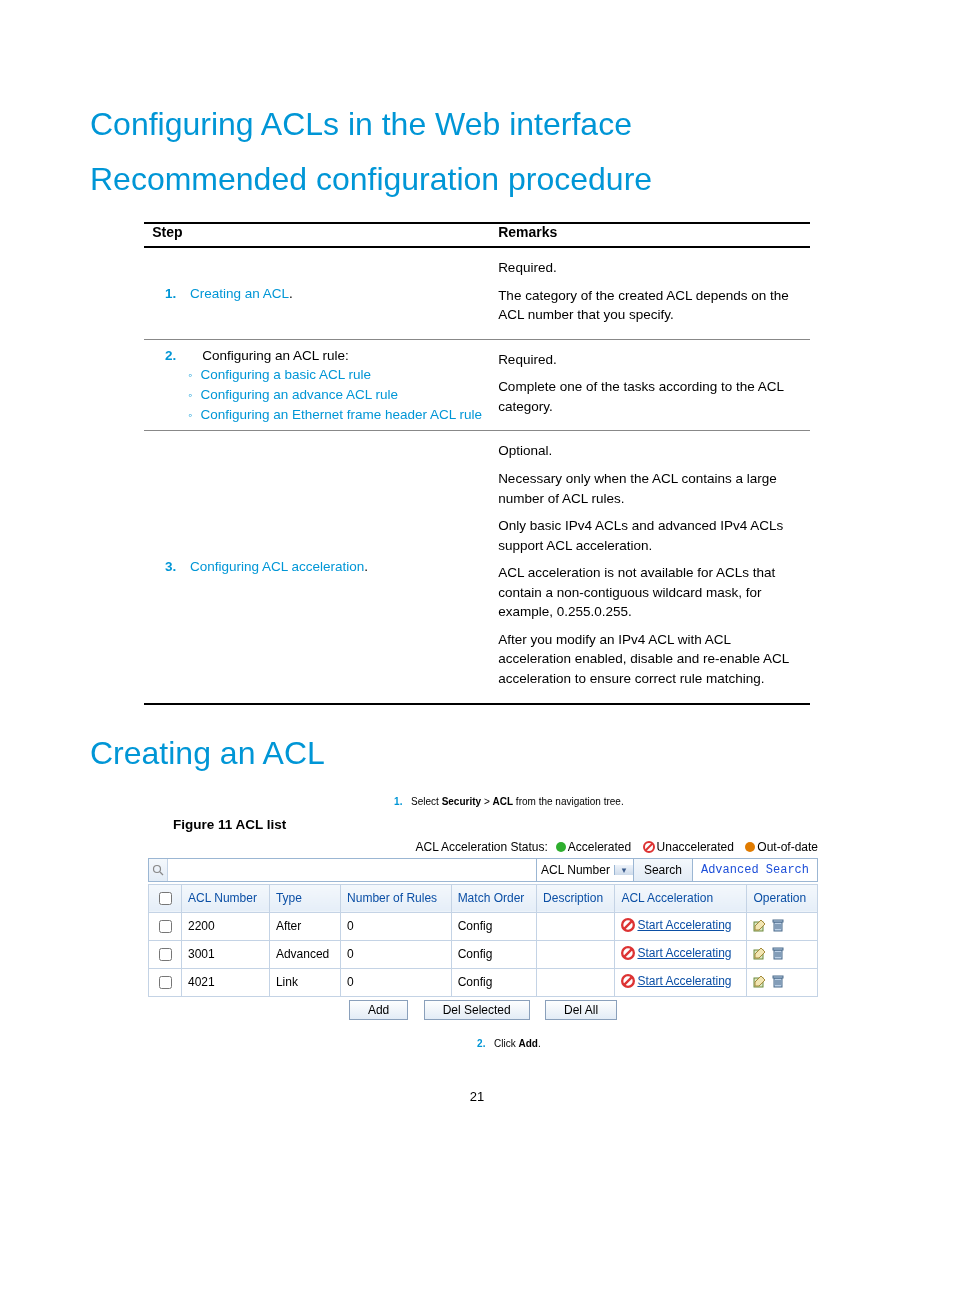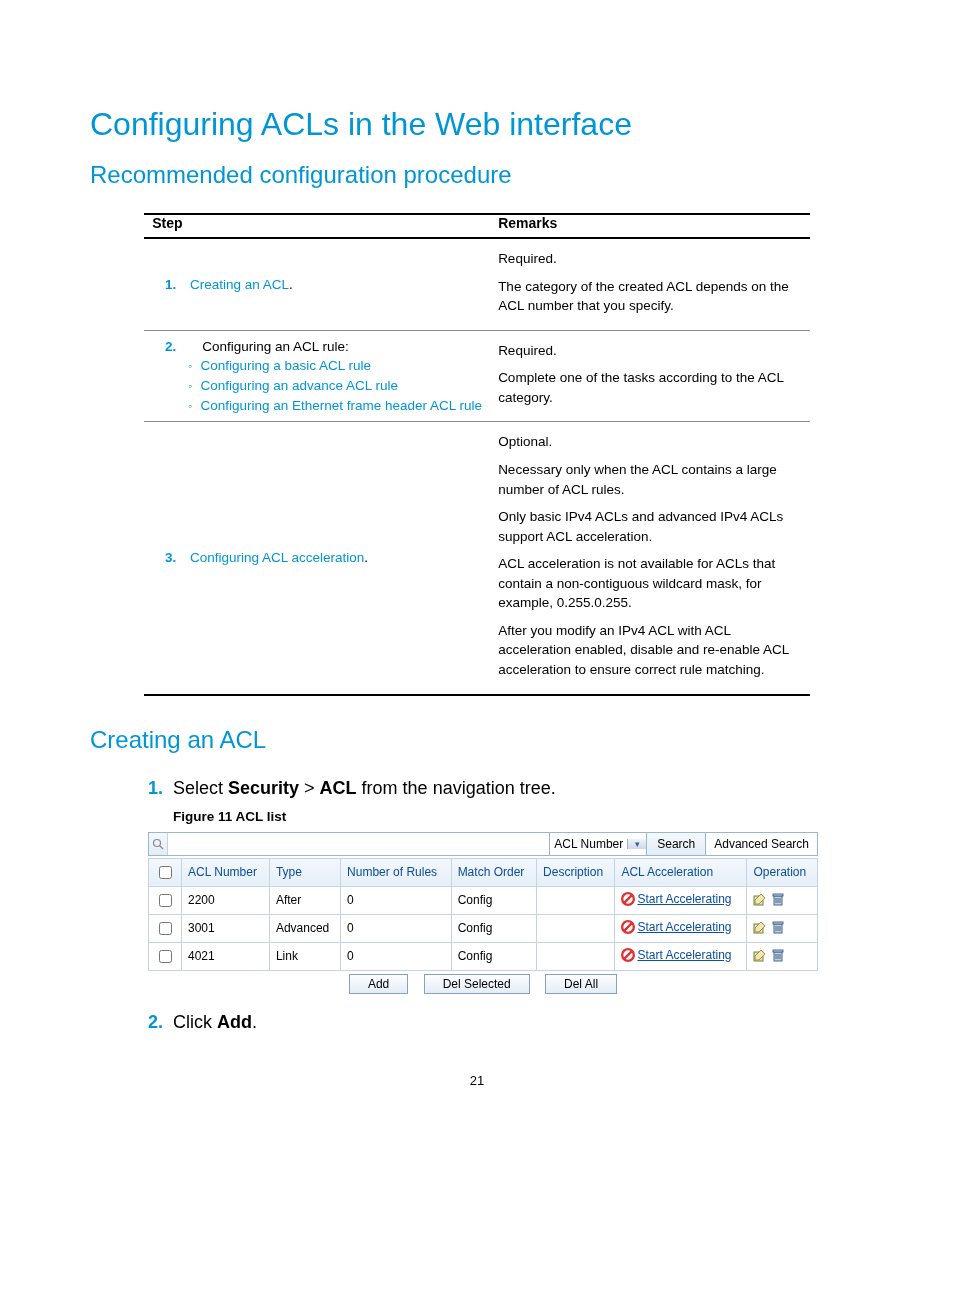--- a/index.html
+++ b/index.html
@@ -15,21 +15,21 @@
   }
   h1.main-title {
     color: #0096d6;
     font-weight: 300;
     font-size: 32px;
     margin: 16px 0 18px 0;
   }
   h2.section-title {
     color: #0096d6;
     font-weight: 300;
-    font-size: 24px;
+    font-size: 32px;
     margin: 10px 0 24px 0;
   }
   
   table.proc {
     border-collapse: collapse;
     width: 86%;
     margin: 0 auto 30px auto;
   }
   table.proc thead th {
     text-align: left;
@@ -51,21 +51,21 @@
   }
   td.step-cell { white-space: nowrap; width: 40%; }
   .step-num { color:#0096d6; font-weight:bold; display:inline-block; width:24px; text-align:right; margin-right:10px;}
   a.doc-link { color:#0096d6; text-decoration:none; }
   ul.sub-list { list-style:none; padding-left: 36px; margin:0 0 0 0;}
   ul.sub-list li::before { content:"\25E6"; color:#0096d6; margin-right:8px; font-size:12px;}
   .remarks p { margin: 4px 0 8px 0;}
   .sub-intro { margin-left:16px; padding-left:0;}
   
   ol.instr { margin: 8px 0 0 58px; padding:0; list-style:none;}
-  ol.instr li { margin-bottom:8px; font-size:18px;}
+  ol.instr li { margin-bottom:8px; font-size:10px;text-align:center;}
   ol.instr .num { color:#0096d6; font-weight:bold; display:inline-block; width:20px;}
   .figure-caption { color:#000000; font-weight:bold; font-size:13.5px; margin: 10px 0 8px 83px;}
   
   .acl-panel {
     margin-left:58px;
     width: 670px;
     font-family: Tahoma, Arial, sans-serif;
     font-size: 12px;
     color:#000;
   }
@@ -163,36 +163,44 @@
 <ol class="instr">
   <li>
     <span class="num">1.</span>
     <span>Select </span><span class="bold">Security</span><span> &gt; </span><span class="bold">ACL</span><span> from the navigation tree.</span>
   </li>
 </ol>
 
 <div class="figure-caption">Figure 11 ACL list</div>
 
 <div class="acl-panel">
+  <div class="accel-status">
+    <span>ACL Acceleration Status:</span><span class="dot green"></span><span>Accelerated</span>
+    <svg class="prohibit-svg" width="12" height="12" viewBox="0 0 12 12">
+        <circle cx="6" cy="6" r="5" fill="none" stroke="#d33" stroke-width="2"></circle>
+        <line x1="2.5" y1="9.5" x2="9.5" y2="2.5" stroke="#d33" stroke-width="2"></line>
+      </svg><span>Unaccelerated</span>
+    <span class="dot orange"></span><span>Out-of-date</span>
+  </div>
 
   <div class="search-row">
     <div class="mag">
       <svg width="12" height="12" viewBox="0 0 12 12">
           <circle cx="5" cy="5" r="3.5" fill="none" stroke="#888" stroke-width="1.2"></circle>
           <line x1="8" y1="8" x2="11" y2="11" stroke="#888" stroke-width="1.2"></line>
         </svg>
     </div>
     <input class="kw" type="text" style="">
     <div class="combo">
       <span class="ctext">ACL Number</span>
       <span class="arrow">▾</span>
     </div>
     <button class="go">Search</button>
     <div class="adv">
-        <a href="#" style="color:#000000;text-decoration:none;">Advanced Search</a>
+        <a href="#" style="color:#1d4ed8;text-decoration:none;font-family:Liberation Mono, monospace;">Advanced Search</a>
       </div>
   </div>
 
   <table class="acl">
     <thead>
       <tr>
         <th class="chk"><input type="checkbox" class="sq" style=""></th>
         <th>ACL Number</th>
         <th>Type</th>
         <th>Number of Rules</th>

